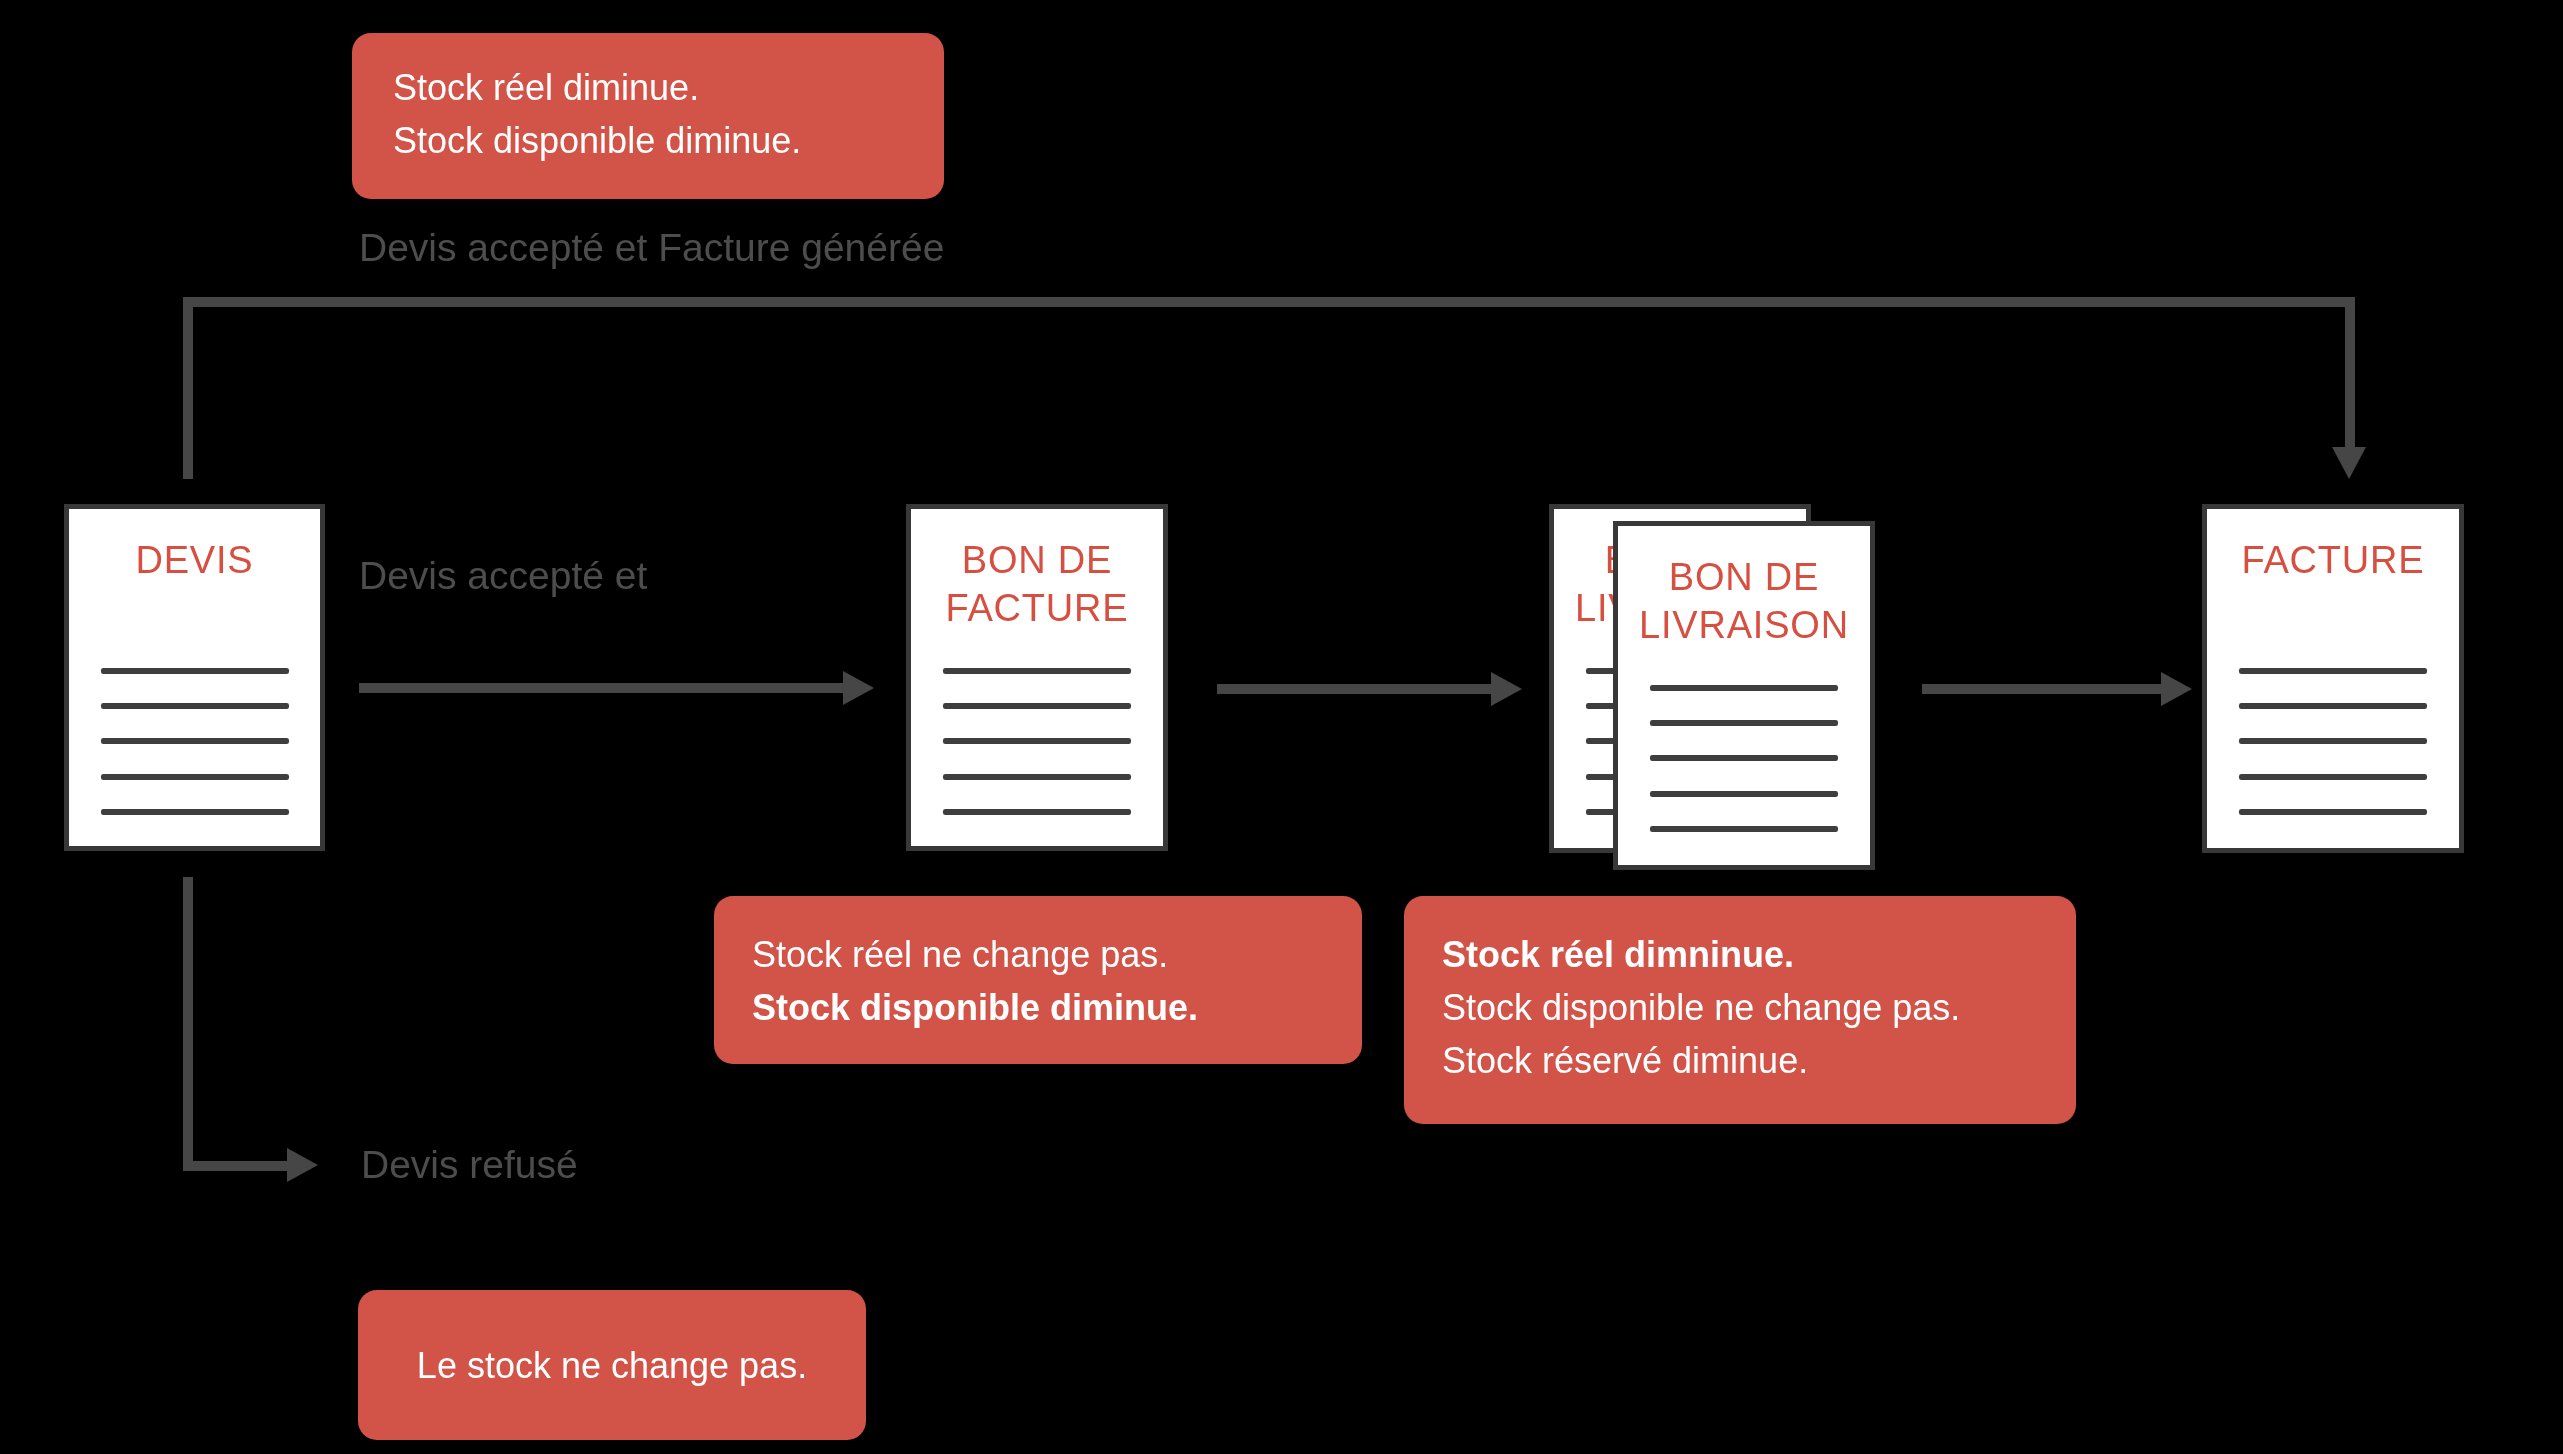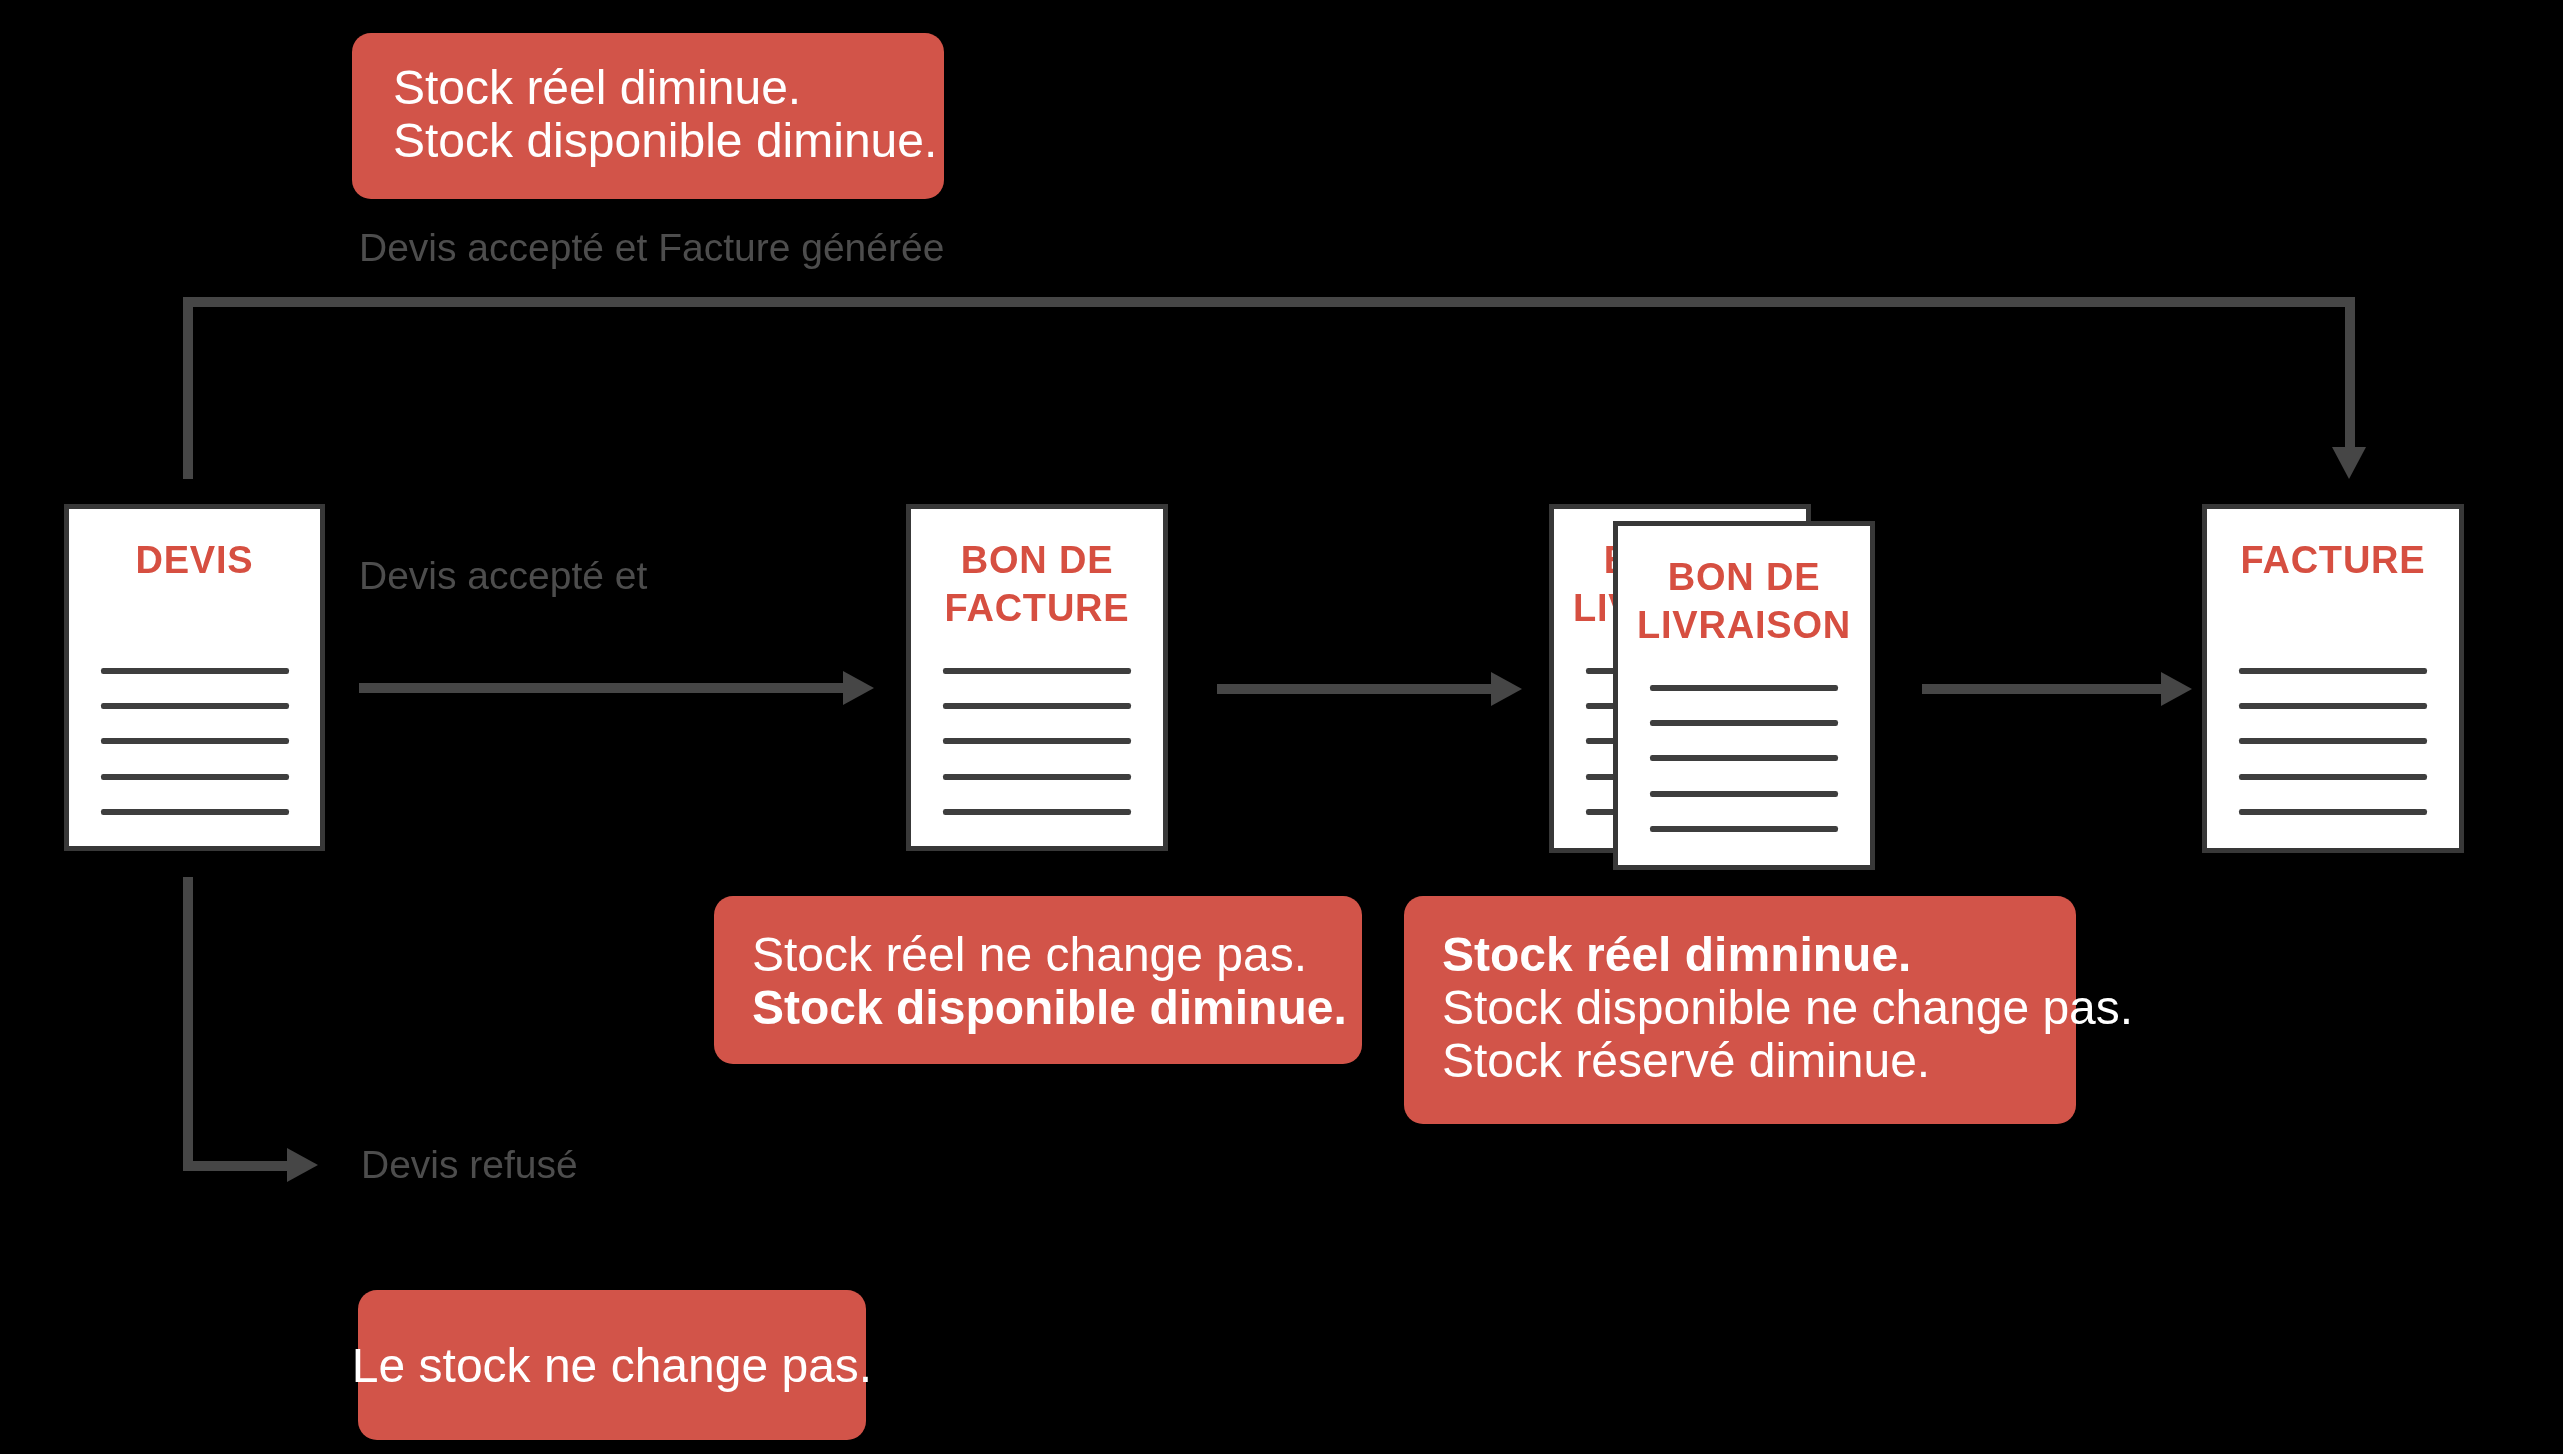--- a/index.html
+++ b/index.html
@@ -30,21 +30,21 @@
     background: var(--color-doc-bg);
     border: 5.3px solid var(--color-doc-border);
   }
   .doc-title {
     position: absolute;
     left: 0; right: 0;
     top: 27px;
     text-align: center;
     color: var(--color-title-red);
     font-size: 38px;
-    font-weight: bold;
+    font-weight: normal;
     line-height: 48px;
     letter-spacing: 0.8px;
   }
   .doc-line {
     position: absolute;
     left: 32px;
     width: 188px;
     height: 6px;
     background: var(--color-doc-line);
     border-radius: 2.3px;
@@ -54,21 +54,21 @@
   .doc-line:nth-child(3) { top: 229px; }
   .doc-line:nth-child(4) { top: 265px; }
   .doc-line:nth-child(5) { top: 300px; }
 
   
   .note {
     position: absolute;
     background: var(--color-note-red);
     border-radius: 19px;
     color: var(--color-note-text);
-    font-size: 48px;
+    font-size: 36px;
     line-height: 53px;
   }
   .note-text { position: absolute; }
   .note-line { white-space: nowrap; }
   .note-line.bold { font-weight: bold; }
   .note-centered {
     display: flex;
     align-items: center;
     justify-content: center;
     margin-top: 46px;

